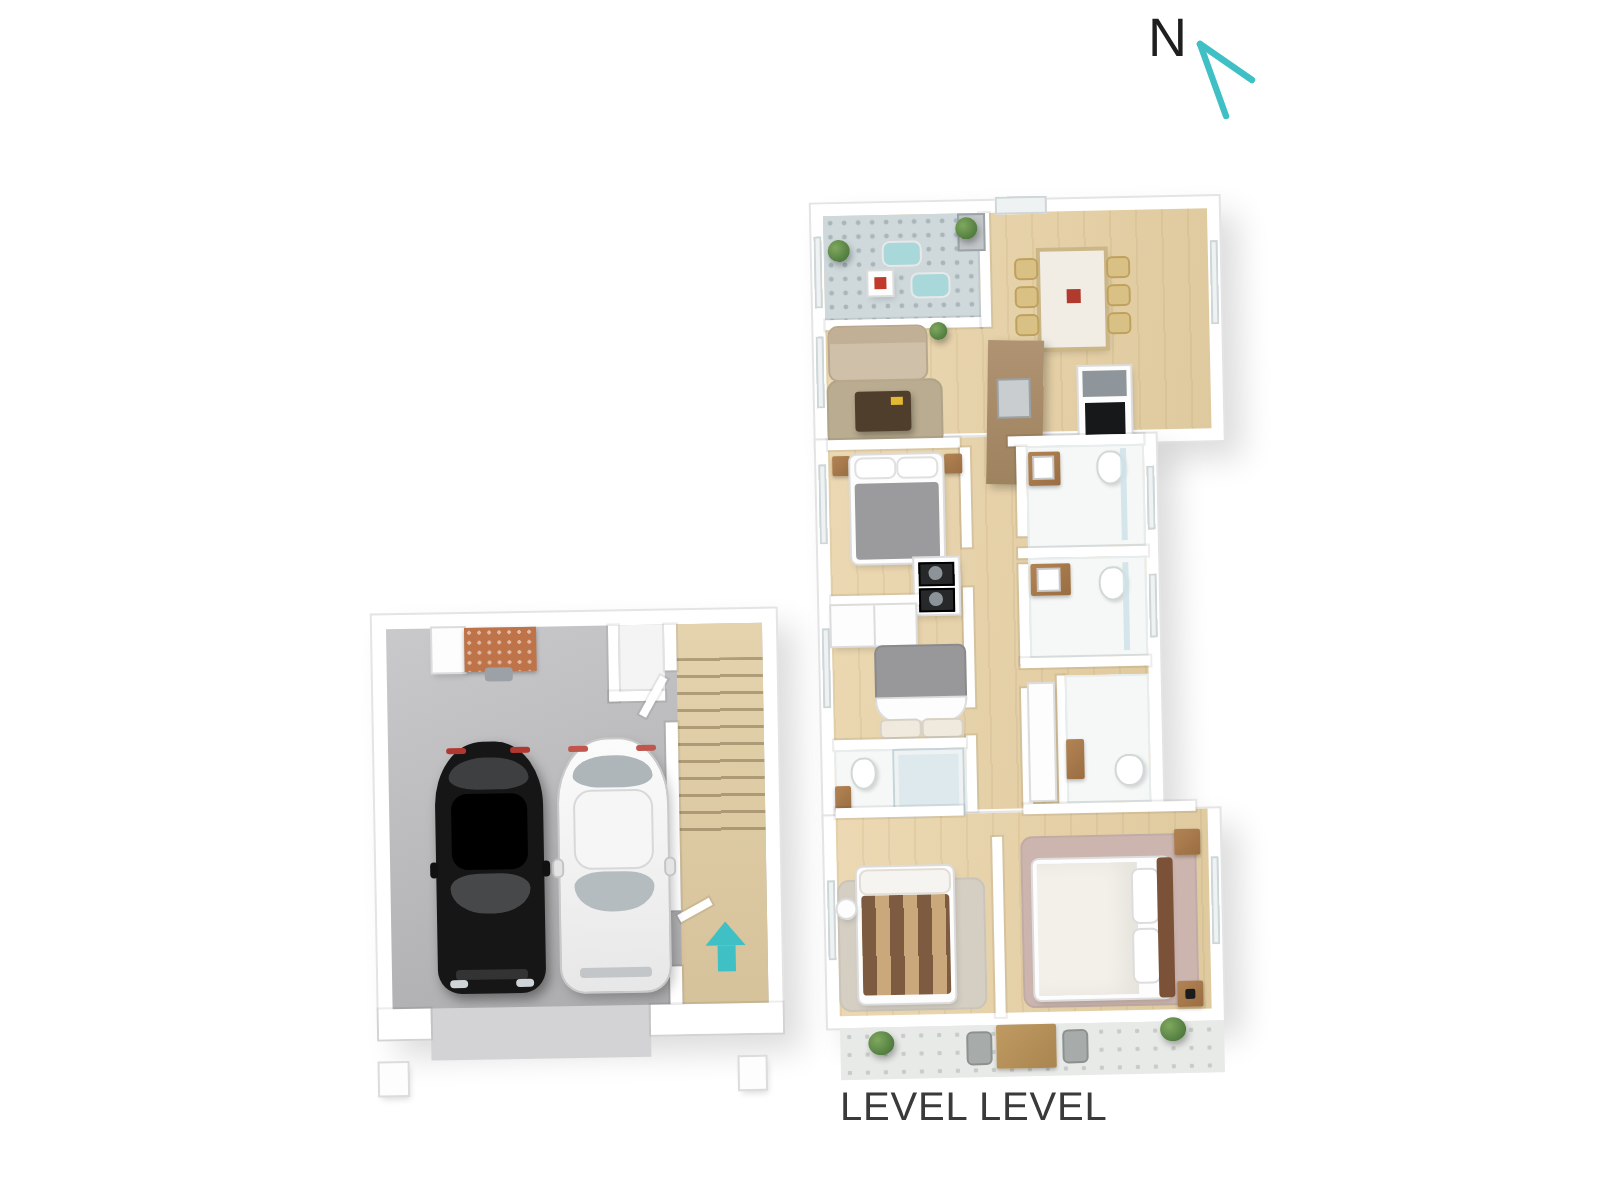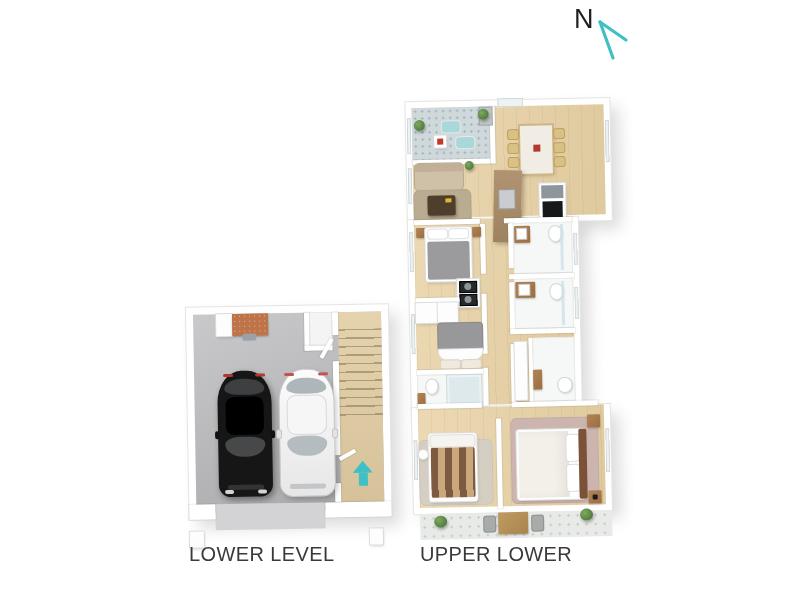--- a/index.html
+++ b/index.html
@@ -110,21 +110,20 @@
       <div class="abs" style="left:9px;top:114px;width:36px;height:5px;background:#c2c6c8;border-radius:2px;"></div>
     </div>
 
     <div class="abs" style="left:26px;top:197px;width:110px;height:26px;background:#d3d3d5;"></div>
     <div class="abs iw" style="left:0;top:197px;width:26px;height:15px;"></div>
     <div class="abs iw" style="left:136px;top:197px;width:66px;height:15px;"></div>
     <div class="abs whiteitem" style="left:0;top:224px;width:14px;height:16px;"></div>
     <div class="abs whiteitem" style="left:180px;top:224px;width:13px;height:16px;"></div>
   </div>
 
-  <div class="lvl-label" style="left:189px;top:543px;">LOWER LEVEL</div>
 
   <div class="abs" style="left:410px;top:100px;width:216px;height:444px;transform:rotate(-1.2deg);">
 
     <div class="abs wallbox" style="left:0;top:0;width:204px;height:122px;"></div>
     <div class="abs wallbox" style="left:0;top:118px;width:170px;height:192px;"></div>
     <div class="abs wallbox" style="left:0;top:306px;width:198px;height:106px;"></div>
 
     <div class="abs woodfloor" style="left:6px;top:6px;width:192px;height:110px;"></div>
     <div class="abs tilefloor" style="left:6px;top:6px;width:78px;height:54px;"></div>
     <div class="abs woodfloor" style="left:6px;top:118px;width:158px;height:186px;"></div>
@@ -249,14 +248,14 @@
     <div class="abs wooditem" style="left:175px;top:392px;width:13px;height:13px;"></div>
     <div class="abs" style="left:179px;top:396px;width:5px;height:5px;background:#1c1c1c;border-radius:1px;"></div>
 
     <div class="abs wooditem" style="left:84px;top:412px;width:30px;height:22px;background:linear-gradient(135deg,#c09a62,#a9854f);"></div>
     <div class="abs" style="left:70px;top:416px;width:11px;height:15px;background:#a7acab;box-shadow:0 0 0 1px #8c9190;border-radius:2px;"></div>
     <div class="abs" style="left:118px;top:416px;width:11px;height:15px;background:#a7acab;box-shadow:0 0 0 1px #8c9190;border-radius:2px;"></div>
     <div class="abs plant" style="left:20px;top:414px;width:13px;height:12px;"></div>
     <div class="abs plant" style="left:166px;top:410px;width:13px;height:12px;"></div>
   </div>
 
-  <div class="lvl-label" style="left:420px;top:543px;">UPPER LOWER</div>
+  <div class="lvl-label" style="left:420px;top:543px;">LEVEL LEVEL</div>
 </div>
 
 </body></html>

